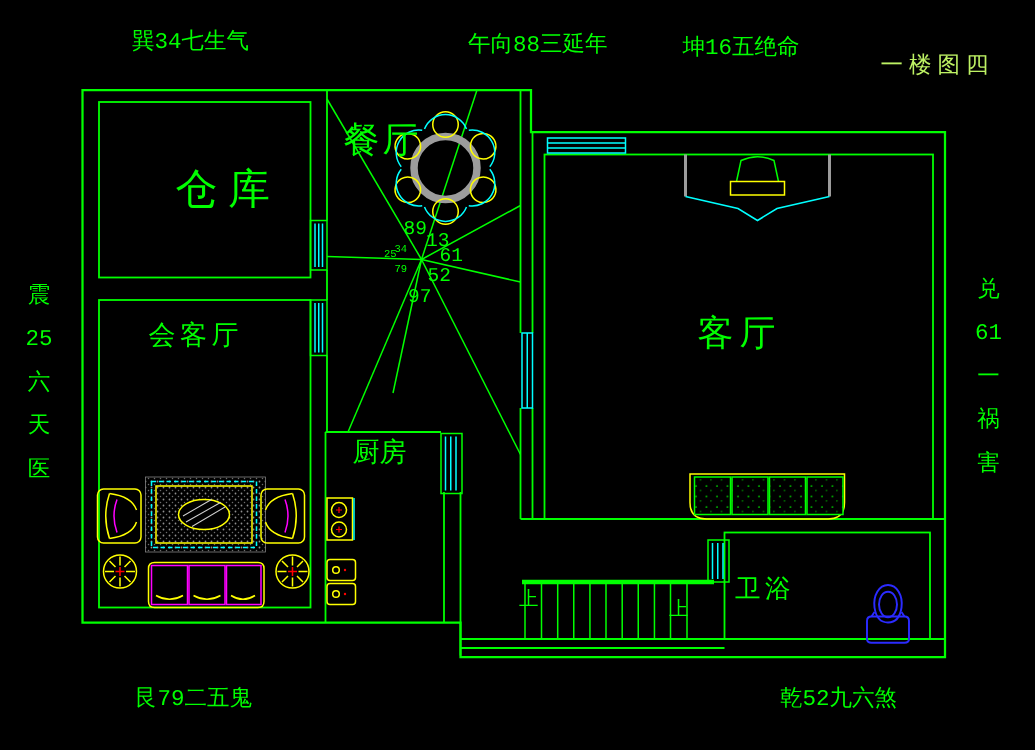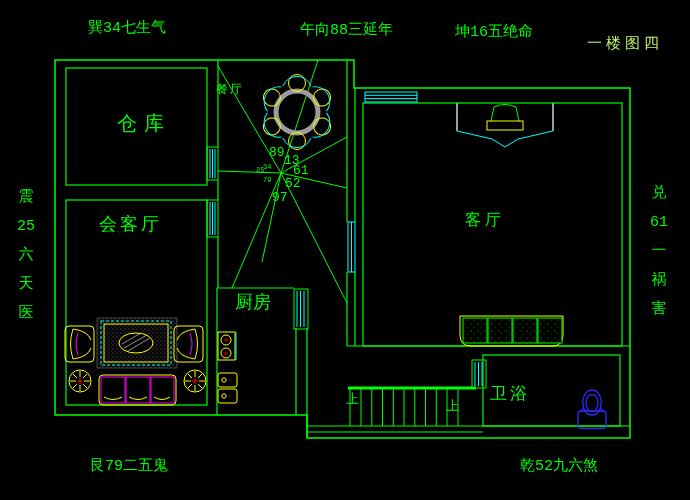--- a/index.html
+++ b/index.html
@@ -7,32 +7,32 @@
          font-family:Liberation Mono, monospace;}
   #plan-svg{position:absolute;left:0;top:0;}
   .lbl{position:absolute;color:#00ff00;font-size:15px;line-height:1;white-space:nowrap;}
   .room{position:absolute;color:#00ff00;line-height:1;white-space:nowrap;}
   .num{position:absolute;color:#00ff00;font-size:13px;line-height:1;}
   .numsm{position:absolute;color:#00ff00;font-size:7px;line-height:1;}
   .vcol{position:absolute;display:flex;flex-direction:column;align-items:center;
         width:26px;color:#00ff00;font-size:15px;line-height:1;}
   .vcol span{margin-bottom:14px;}
   #lbl-top-left{left:88px;top:21px;}
-  #lbl-top-center{left:300px;top:23px;}
+  #lbl-top-center{left:312px;top:23px;}
   #lbl-top-right{left:455px;top:25px;}
   #lbl-title{left:587px;top:37px;color:#bef264;letter-spacing:4px;}
   #lbl-bottom-left{left:90px;top:459px;}
   #lbl-bottom-center{left:313px;top:459px;}
   #lbl-bottom-right{left:520px;top:459px;}
   #vcol-left{left:13px;top:190px;}
   #vcol-right{left:646px;top:186px;}
-  #room-storeroom{left:117px;top:115px;font-size:20px;letter-spacing:7px;}
+  #room-storeroom{left:117px;top:115px;font-size:28px;letter-spacing:7px;}
   #room-reception{left:99px;top:216px;font-size:18px;letter-spacing:3px;}
-  #room-dining{left:216px;top:84px;font-size:12px;letter-spacing:2px;}
-  #room-living{left:465px;top:213px;font-size:16px;letter-spacing:4px;}
+  #room-dining{left:229px;top:84px;font-size:24px;letter-spacing:2px;}
+  #room-living{left:465px;top:213px;font-size:24px;letter-spacing:4px;}
   #room-kitchen{left:235px;top:294px;font-size:18px;}
   #room-bathroom{left:490px;top:386px;font-size:17px;letter-spacing:3px;}
   #c89{left:269px;top:146px;} #c16{left:284px;top:154px;} #c61{left:293px;top:164px;}
   #c52{left:285px;top:177px;} #c97{left:272px;top:191px;}
   #c34{left:263px;top:164px;} #c25{left:256px;top:167px;} #c79{left:263px;top:177px;}
   #up-left{left:346px;top:393px;font-size:13px;}
   #up-right{left:446px;top:400px;font-size:13px;}
 </style>
 </head>
 <body>

